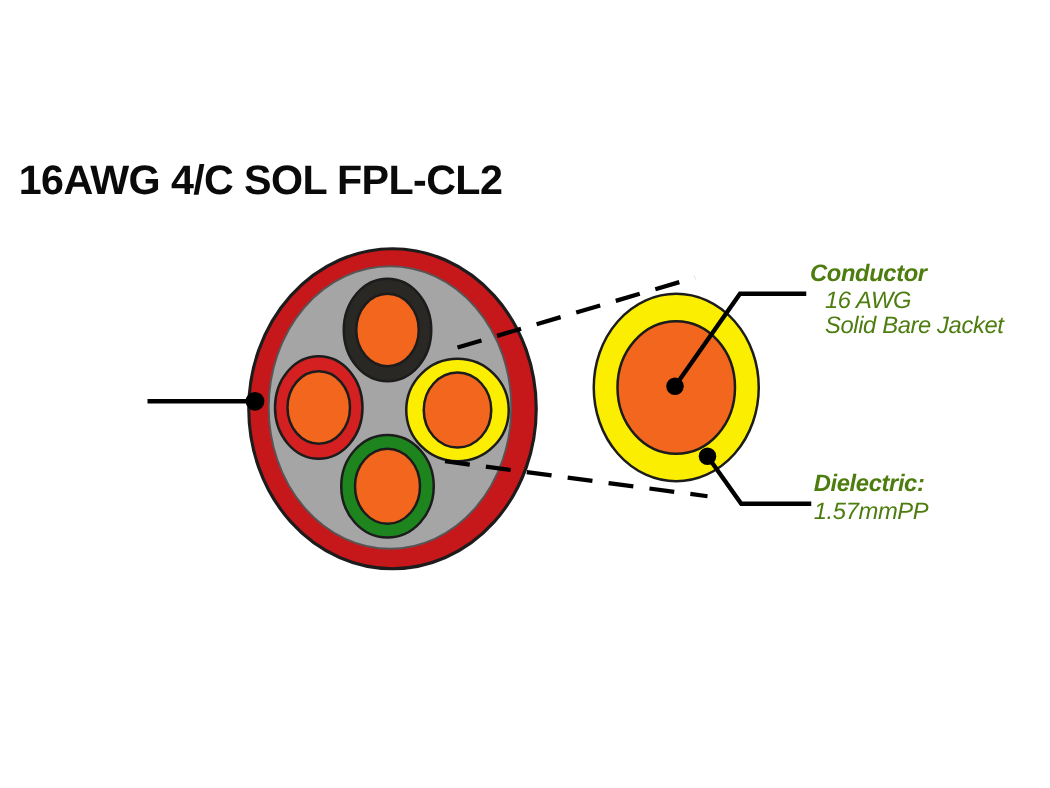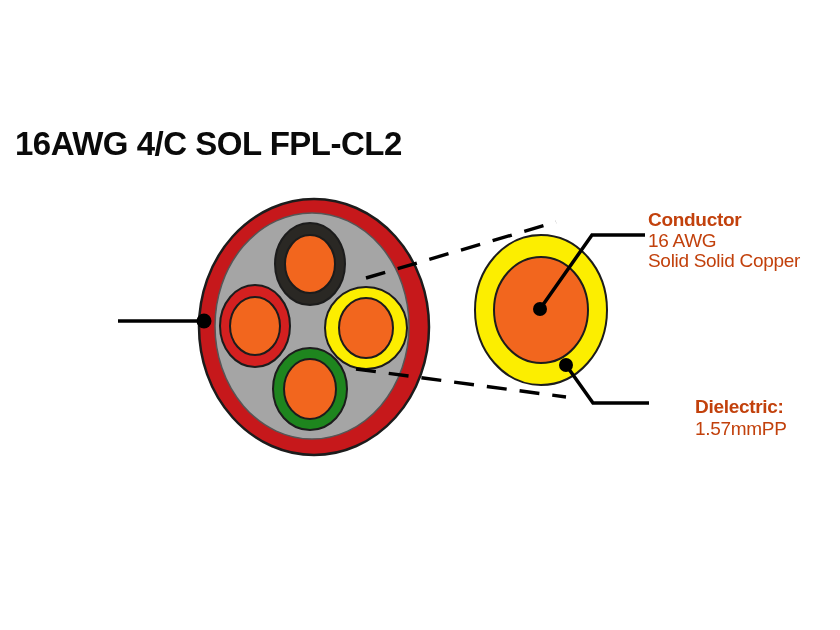--- a/index.html
+++ b/index.html
@@ -18,28 +18,28 @@
   .filler-outline { stroke: #565656; stroke-width: 1.5; }
   .leader { fill: none; stroke-width: 3.5; stroke-linecap: butt; stroke-linejoin: miter; }
   .dashed { fill: none; stroke-width: 3.4; stroke-dasharray: 20 13; }
 
   
   .page-title {
     position: absolute; left: 15px; top: 125px;
     font-size: 33px; font-weight: bold; letter-spacing: -0.5px;
     color: #0a0a0a; white-space: nowrap;
   }
-  .callout { position: absolute; color: #c2410c; white-space: nowrap; }
+  .callout { position: absolute; color: #4d7c0f; white-space: nowrap; font-style: italic; }
   .callout .label-title { font-size: 20px; font-weight: bold; line-height: 24px; letter-spacing: -0.3px; }
   .callout .label-desc  { font-size: 19px; line-height: 21px; letter-spacing: -0.3px; }
   #jacket-label     { left: 17px;  top: 309px; }
   #conductor-label  { left: 648px; top: 209px; }
   #conductor-label .label-title { font-size: 19px; line-height: 22px; }
-  #conductor-label .label-desc  { line-height: 20px; }
-  #dielectric-label { left: 651px; top: 396px; margin-left: 44px; }
+  #conductor-label .label-desc  { line-height: 20px; margin-left: 12px; }
+  #dielectric-label { left: 651px; top: 377px; }
   #dielectric-label .label-title { font-size: 19px; line-height: 22px; }
 </style>
 </head>
 <body>
 
 <div class="stage">
 
   <svg class="diagram" width="840" height="630" viewBox="0 0 840 630">
 
     <g>
@@ -78,21 +78,21 @@
   </svg>
 
   <div class="page-title">16AWG 4/C SOL FPL-CL2</div>
 
   <div class="callout" id="jacket-label">
   </div>
 
   <div class="callout" id="conductor-label">
     <div class="label-title">Conductor</div>
     <div class="label-desc">16 AWG</div>
-    <div class="label-desc">Solid Solid Copper</div>
+    <div class="label-desc">Solid Bare Jacket</div>
   </div>
 
   <div class="callout" id="dielectric-label">
     <div class="label-title">Dielectric:</div>
     <div class="label-desc">1.57mmPP</div>
   </div>
 
 </div>
 
 </body></html>

